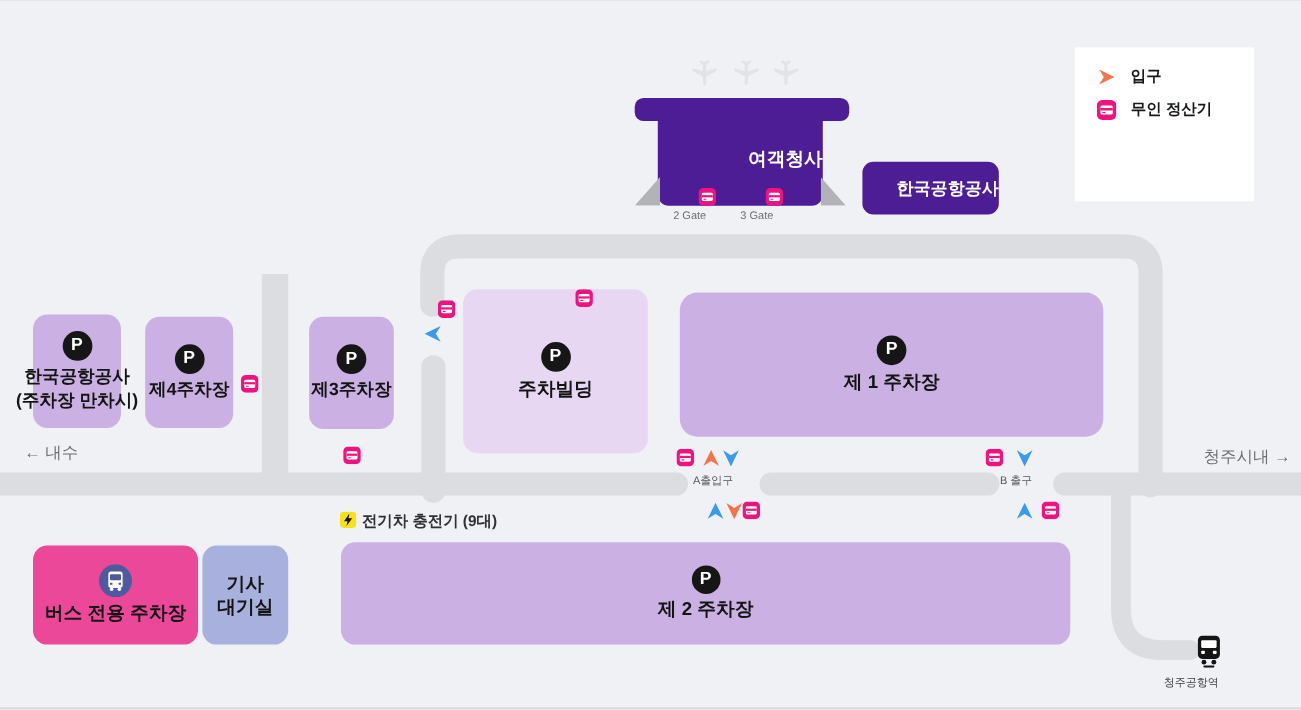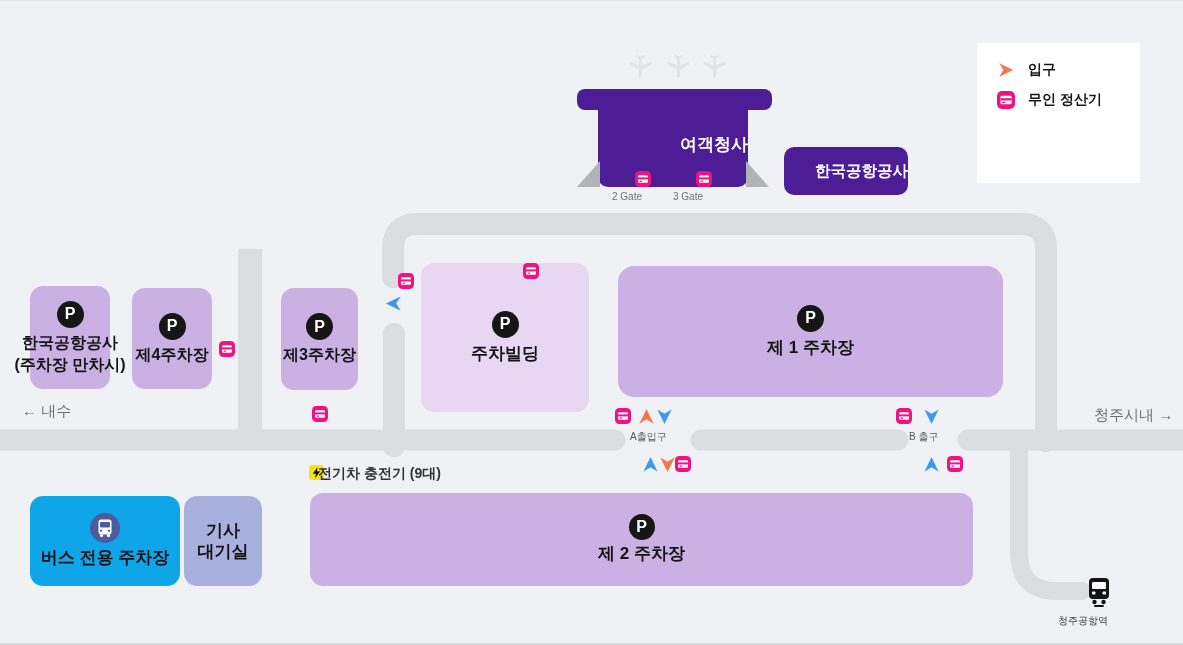--- a/index.html
+++ b/index.html
@@ -9,21 +9,21 @@
   .roads{position:absolute;left:0;top:0;z-index:0;}
   
   .gbox{position:absolute;background:#4c1d95;border-radius:10px;color:#fff;font-weight:bold;
         display:flex;align-items:center;justify-content:flex-end;z-index:2;}
   
   .pbox{position:absolute;background:#cbb0e3;border-radius:13px;z-index:2;
         display:flex;flex-direction:column;align-items:center;justify-content:center;gap:5px;
         color:#141414;font-weight:bold;text-align:center;}
   .pbox .ln{white-space:nowrap;line-height:1.25;}
   .light{background:#e7d7f3;}
-  .busbox{background:#0ea5e9;}
+  .busbox{background:#ec4899;}
   .drvbox{background:#a8b0dd;}
   .picon{width:27px;height:27px;border-radius:50%;background:#161616;color:#fff;
          display:flex;align-items:center;justify-content:center;font-weight:bold;font-size:16px;}
   
   .ic{position:absolute;z-index:3;display:block;}
   .arw{position:absolute;z-index:3;display:block;}
   .arw.d{transform:rotate(180deg);}  .arw.l{transform:rotate(-90deg);}
   .lbl{position:absolute;z-index:3;color:#6b6e73;font-size:15px;white-space:nowrap;text-align:center;}
   .gatelbl{position:absolute;z-index:3;color:#55585c;font-size:10px;white-space:nowrap;}
   .wing{position:absolute;background:#b2b3b6;z-index:2;}
@@ -192,21 +192,21 @@
   <svg class="ic" style="left:947px;top:455px" width="16" height="16">
       <use href="#i-pay"></use>
     </svg>
 
   <div class="lbl" style="left:22px;top:401px">← 내수</div>
   <div class="lbl" style="left:1094px;top:405px">청주시내 →</div>
 
   <svg class="ic" style="left:309px;top:464px" width="15" height="15" viewBox="0 0 24 24">
       <use href="#i-bolt"></use>
     </svg>
-  <div class="evlbl" style="left:318px;top:464px">전기차 충전기 (9대)</div>
+  <div class="evlbl" style="left:329px;top:464px">전기차 충전기 (9대)</div>
 
   <div class="pbox" style="left:310px;top:492px;width:663px;height:93px;font-size:17px;gap:3px">
     <span class="picon" style="width:26px;height:26px">P</span>
     <span class="ln">제 2 주차장</span>
   </div>
 
   <div class="pbox busbox" style="left:30px;top:495px;width:150px;height:90px;font-size:17px;gap:4px">
     <svg width="30" height="30" viewBox="0 0 30 30">
       <circle cx="15" cy="15" r="15" fill="#4d5a9e"></circle>
       <rect x="8.5" y="6.5" width="13" height="15" rx="2.5" fill="#fff"></rect>

